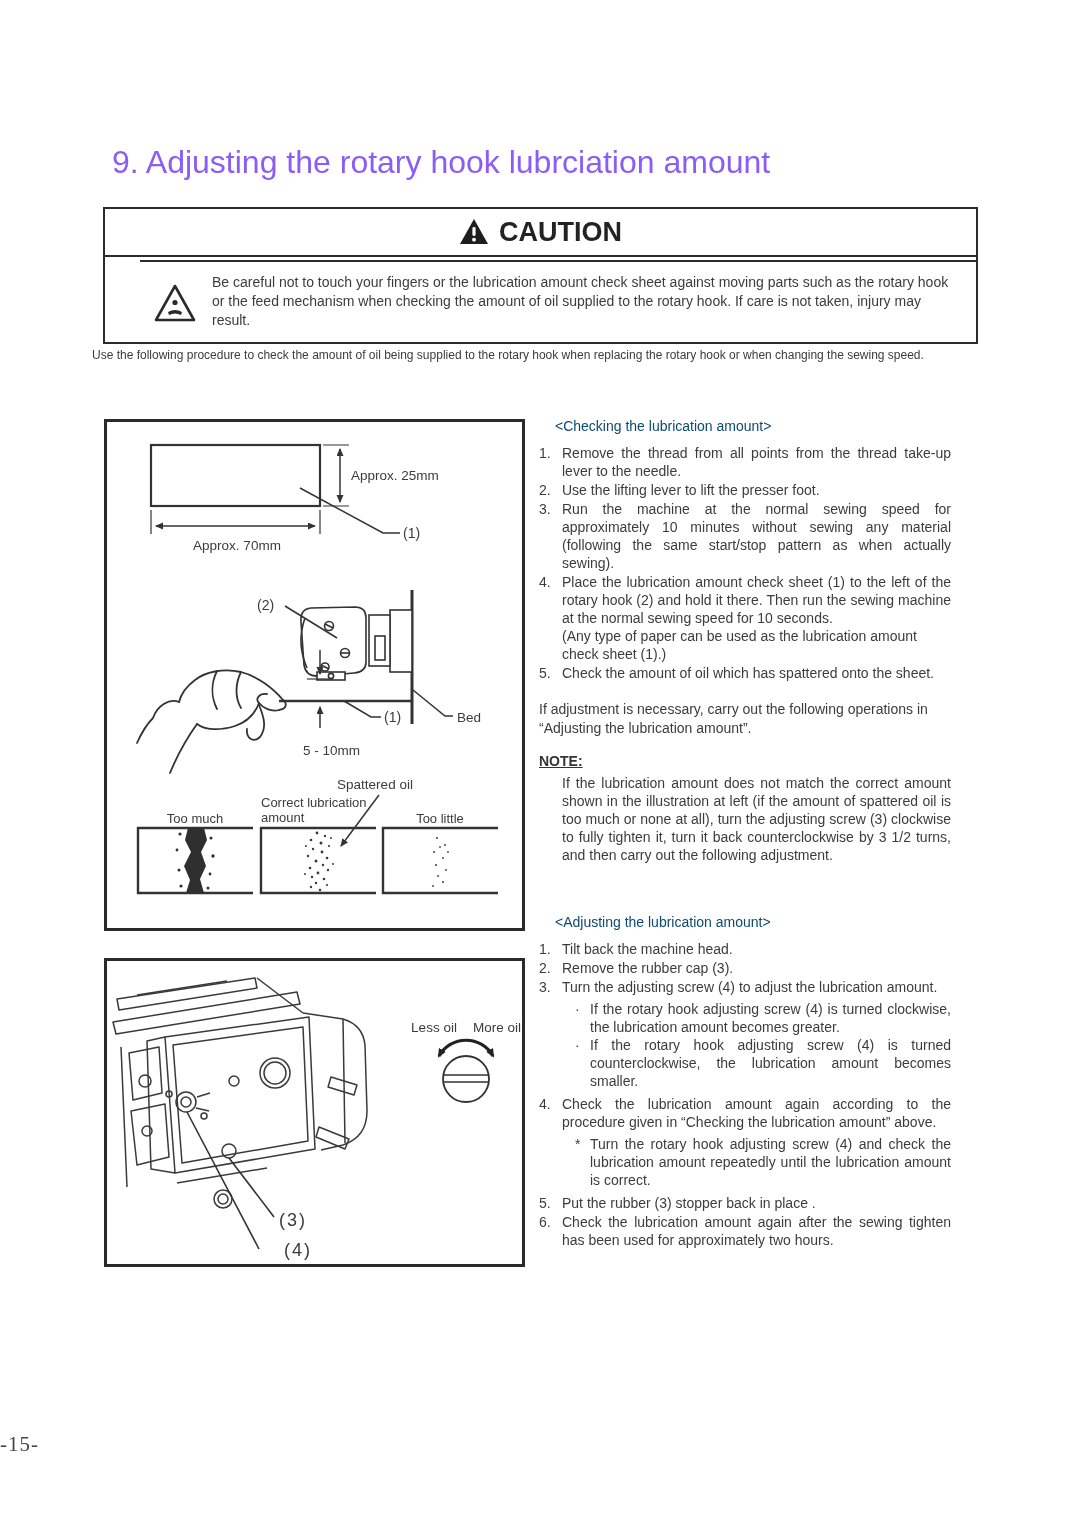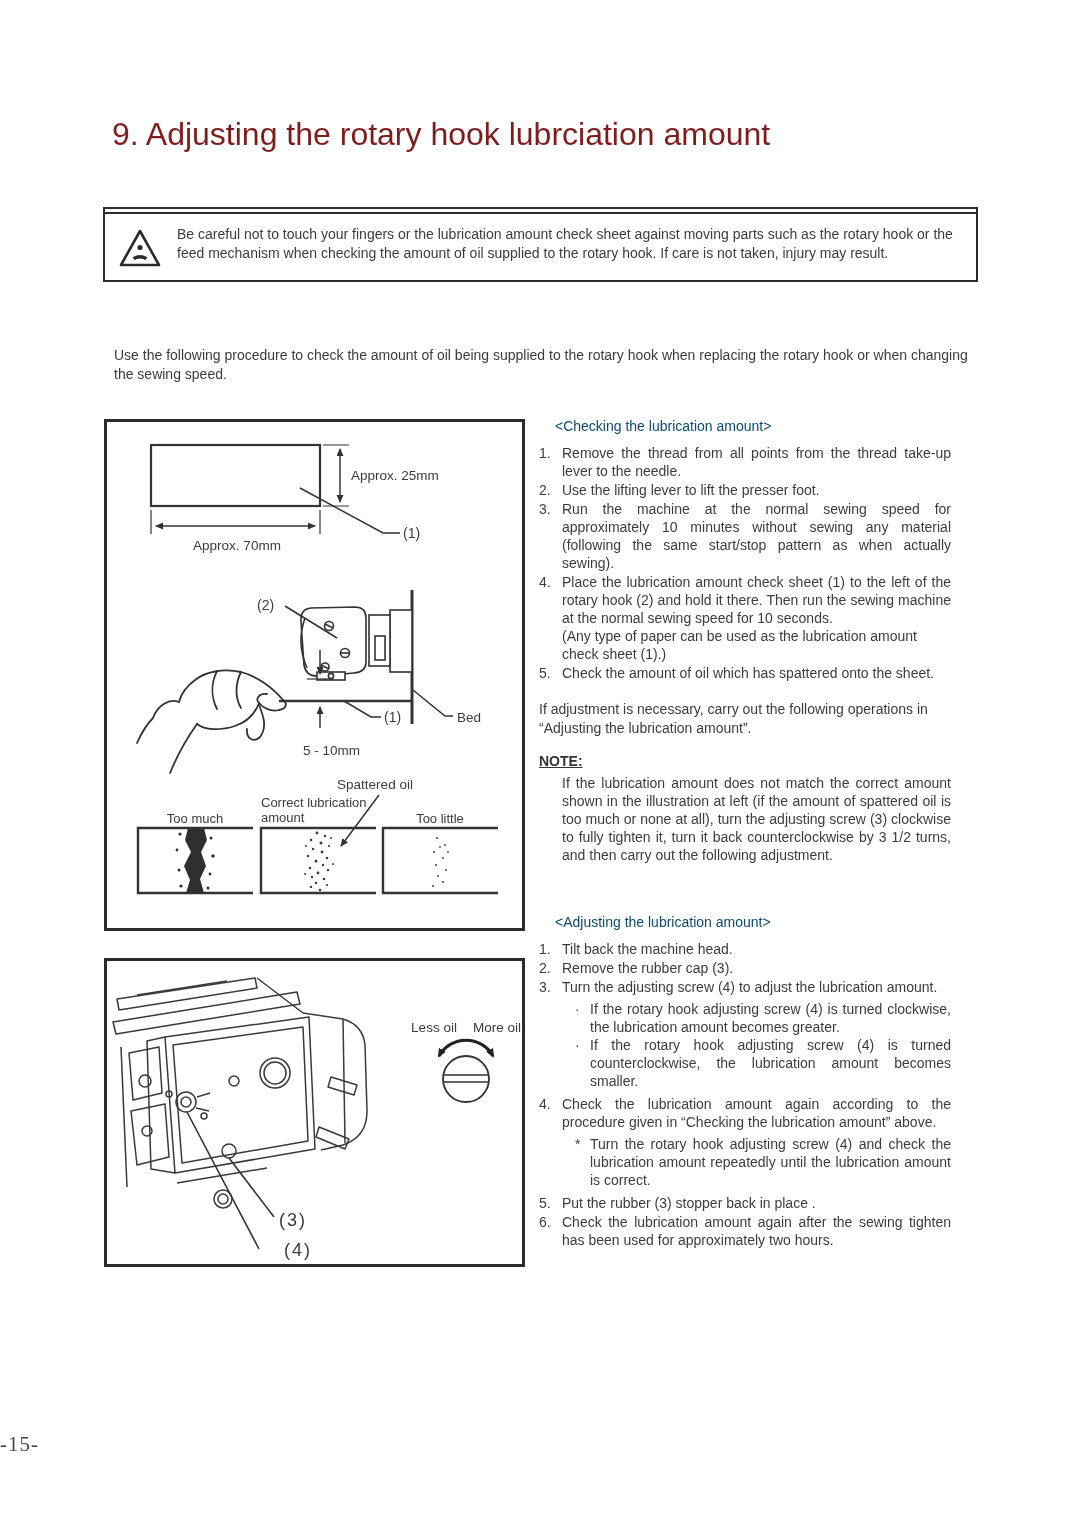--- a/index.html
+++ b/index.html
@@ -3,43 +3,43 @@
 <meta charset="utf-8">
 <style>
   html,body { margin:0; padding:0; }
   body {
     width:1079px; height:1527px; position:relative;
     background:#ffffff; color:#3c3c3c;
     font-family:"Liberation Sans", sans-serif;
     -webkit-font-smoothing:antialiased;
   }
   .page-title {
-    position:absolute; left:112px; top:116px;
-    font-size:32px; color:#7f1d1d; letter-spacing:0;
+    position:absolute; left:112px; top:144px;
+    font-size:32px; color:#8b5cf6; letter-spacing:0;
   }
   
   .caution-box {
     position:absolute; left:103px; top:207px; width:871px;
     border:2px solid #2c2c2c;
   }
   .caution-header {
     height:46px; display:flex; align-items:center; justify-content:center;
     gap:10px; font-size:27px; font-weight:bold; color:#232323;
     border-bottom:2px solid #2c2c2c;
   }
   .caution-body {
     border-top:2px solid #2c2c2c; margin-top:3px;
-    display:flex; align-items:flex-start; gap:15px;
+    display:flex; align-items:center; gap:15px;
     padding:11px 16px 12px 13px;
-    font-size:14px; line-height:19px;
+    font-size:14px; line-height:19px;margin-left:35px;
   }
   .caution-body .txt { flex:1; }
   .intro {
-    position:absolute; left:114px; top:346px; width:868px;
-    font-size:14px; line-height:19px;
+    position:absolute; left:92px; top:346px; width:868px;
+    font-size:12px; line-height:19px;
   }
   
   .diagram1 {
     position:absolute; left:104px; top:419px; width:415px; height:506px;
     border:3px solid #2b2b2b;
   }
   .diagram2 {
     position:absolute; left:104px; top:958px; width:415px; height:303px;
     border:3px solid #2b2b2b;
   }
@@ -66,20 +66,30 @@
     font-family:"Liberation Serif", serif; font-size:21px; color:#454545;
     letter-spacing:1px;
   }
 </style>
 </head>
 <body>
 
 <div class="page-title">9. Adjusting the rotary hook lubrciation amount</div>
 
 <div class="caution-box">
+  <div class="caution-header">
+    <span style="display:inline-flex">
+      <svg width="30" height="28" viewBox="0 0 30 28">
+        <path d="M15,1 L29,26 L1,26 Z" fill="#1e1e1e"></path>
+        <rect x="13.4" y="9" width="3.2" height="9" rx="1.4" fill="#ffffff"></rect>
+        <circle cx="15" cy="21.7" r="1.9" fill="#ffffff"></circle>
+      </svg>
+    </span>
+    <span>CAUTION</span>
+  </div>
   <div class="caution-body">
     <span style="display:inline-flex; margin-top:3px;">
       <svg width="44" height="40" viewBox="0 0 44 40">
         <path d="M22,3 L41,37 L3,37 Z" fill="none" stroke="#2a2a2a" stroke-width="2.6" stroke-linejoin="round"></path>
         <circle cx="22" cy="19.5" r="2.6" fill="#2a2a2a"></circle>
         <path d="M15,29 q7,-4 14,0 l-1,3 q-6,-3 -12,0 Z" fill="#2a2a2a"></path>
       </svg>
     </span>
     <div class="txt">Be careful not to touch your fingers or the lubrication amount check sheet against moving parts such as the rotary hook or the feed mechanism when checking the amount of oil supplied to the rotary hook. If care is not taken, injury may result.</div>
   </div>

